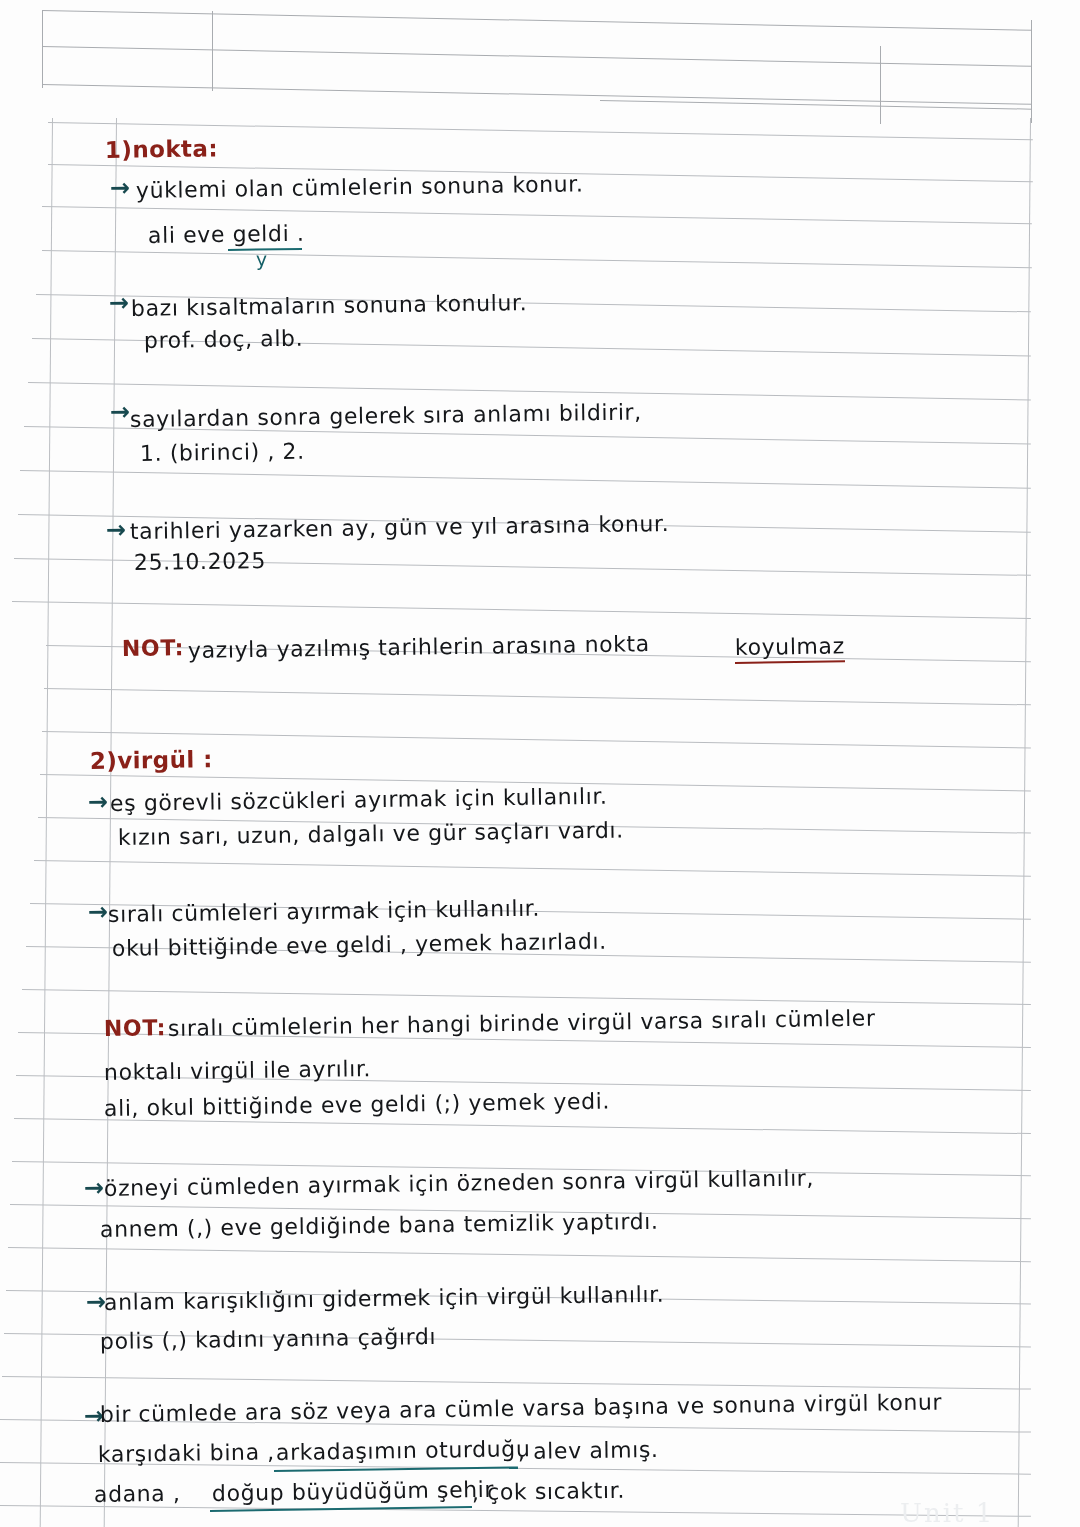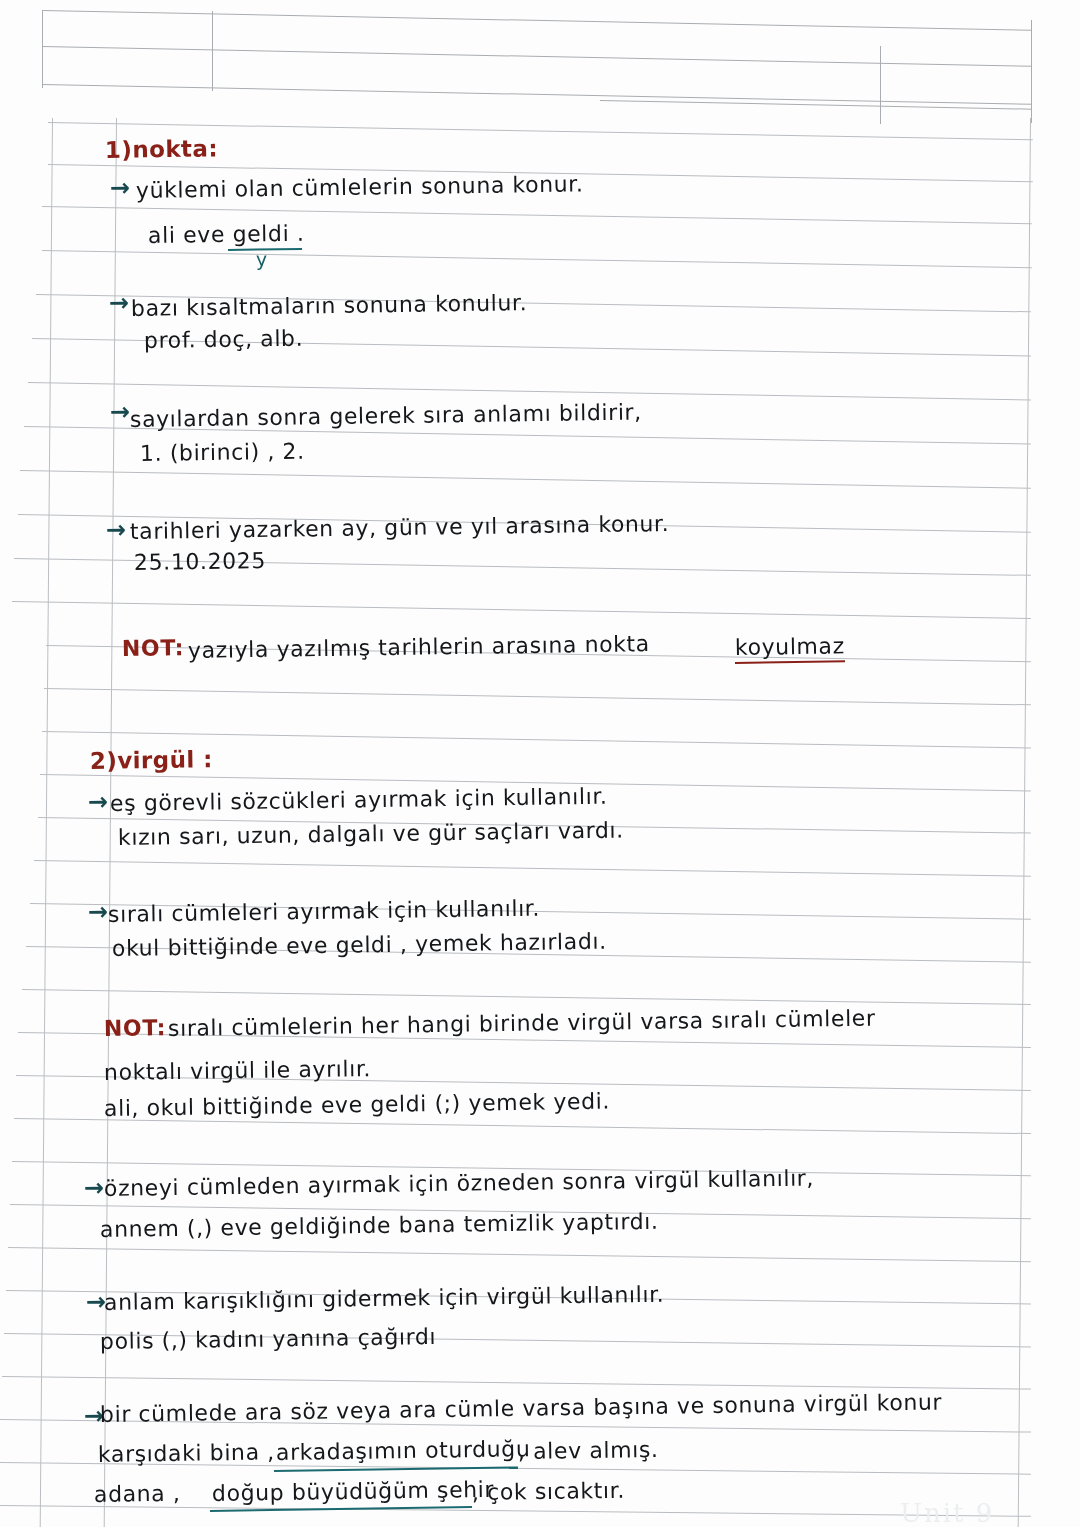--- a/index.html
+++ b/index.html
@@ -229,15 +229,15 @@
   <div class="hw body skew" style="left:98px; top:1444px;">karşıdaki bina ,</div>
   <div class="hw body skew" style="left:276px; top:1442px;">arkadaşımın oturduğu</div>
   <div class="u-teal" style="left:274px; top:1470px; width:244px;"></div>
   <div class="hw body skew" style="left:518px; top:1441px;">, alev almış.</div>
 
   <div class="hw body skew" style="left:94px; top:1484px;">adana ,</div>
   <div class="hw body skew" style="left:212px; top:1483px;">doğup büyüdüğüm şehir</div>
   <div class="u-teal" style="left:210px; top:1510px; width:262px;"></div>
   <div class="hw body skew" style="left:472px; top:1482px;">, çok sıcaktır.</div>
 
-  <div class="watermark" style="left:900px; top:1498px;">Unit 9</div>
+  <div class="watermark" style="left:900px; top:1498px;">Unit 1</div>
 
 </div>
 
 </body></html>

